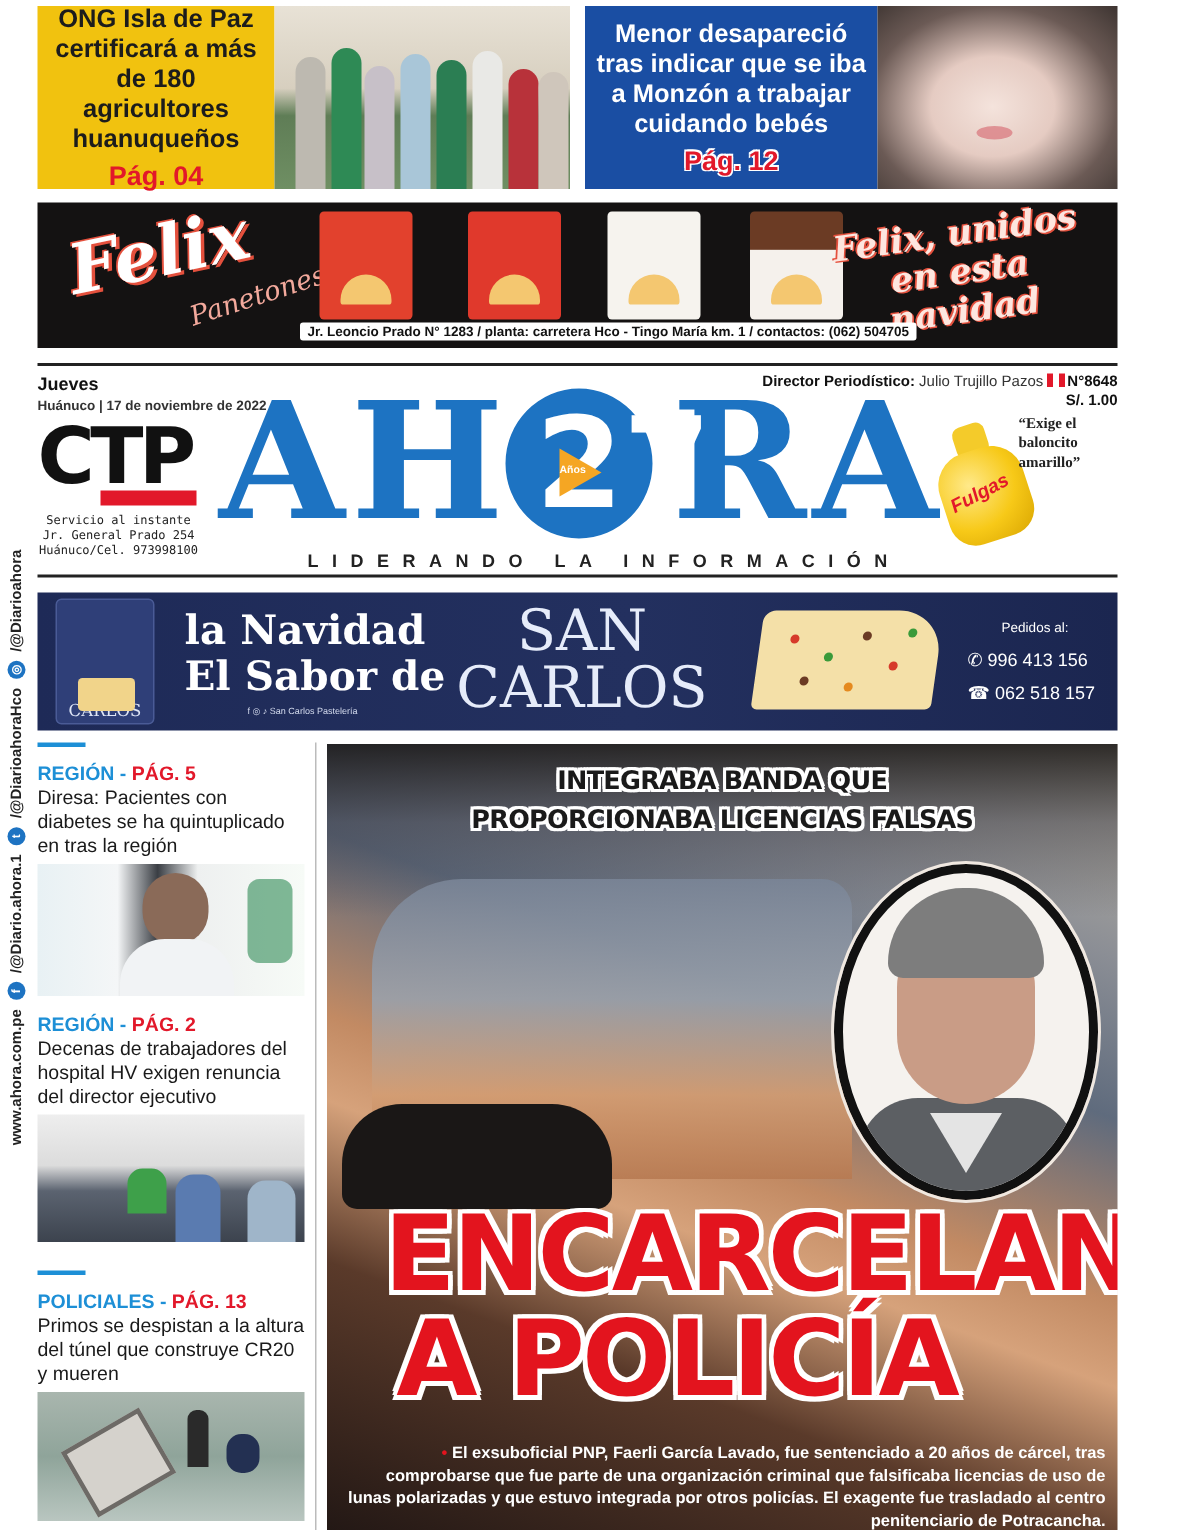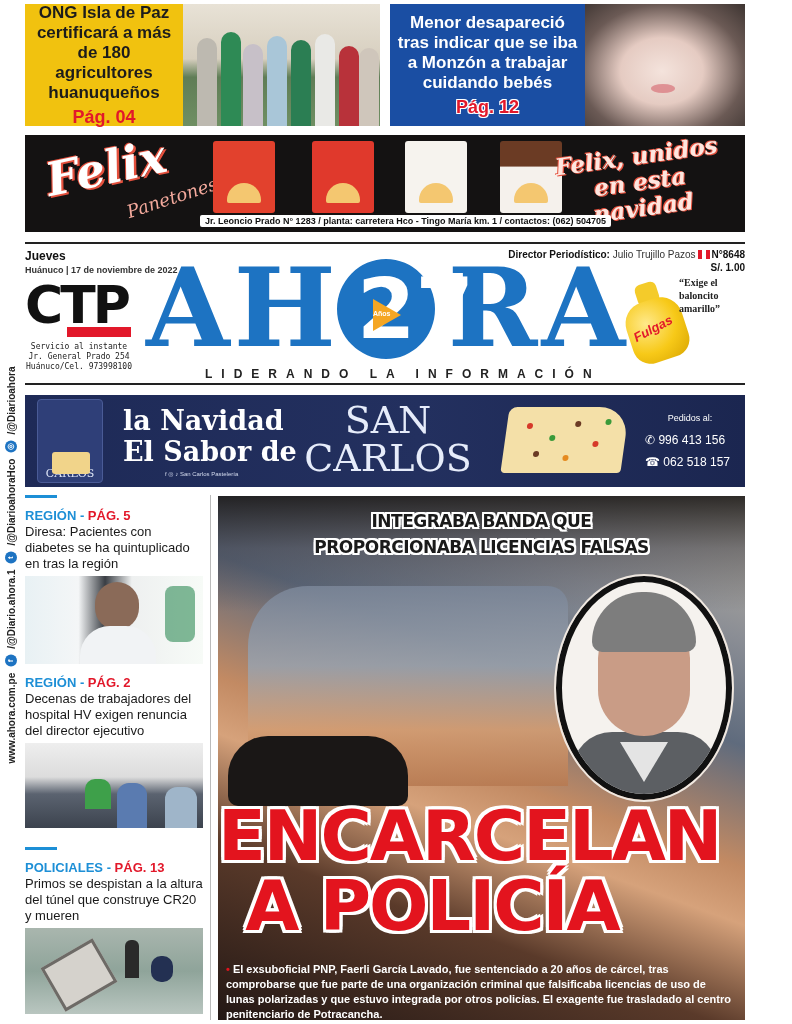--- a/index.html
+++ b/index.html
@@ -93,22 +93,22 @@
   .window-glass { position: absolute; left: 30px; top: 90px; width: 320px; height: 200px; border-radius: 60px 20px 0 0; background: linear-gradient(180deg, #7a8597 0%, #9aa1ab 40%, #d39d73 72%, #b77a52 100%); opacity: .9; }
   .mirror { position: absolute; left: 10px; top: 240px; width: 180px; height: 70px; border-radius: 40px 40px 10px 10px; background: #1a1716; }
   .kicker { position: absolute; left: 0; top: 12px; width: 527px; text-align: center; font-family: "DejaVu Sans", sans-serif; font-weight: bold; font-size: 17px; line-height: 26px; color: #1a1a1a; letter-spacing: -0.5px;
     text-shadow: -2px -2px 0 #fff, 2px -2px 0 #fff, -2px 2px 0 #fff, 2px 2px 0 #fff, 0 2px 0 #fff, 0 -2px 0 #fff, 2px 0 0 #fff, -2px 0 0 #fff; }
   .mugshot { position: absolute; left: 338px; top: 80px; width: 176px; height: 224px; border-radius: 50%; background: #f5f2ee; border: 6px solid #111; outline: 2px solid #f0e8e0; overflow: hidden; }
   .mug-hair { position: absolute; left: 30px; top: 10px; width: 104px; height: 60px; border-radius: 50px 50px 10px 10px; background: #7d7d7d; }
   .mug-face { position: absolute; left: 36px; top: 36px; width: 92px; height: 118px; border-radius: 40px 40px 46px 46px; background: #c99c86; }
   .mug-shirt { position: absolute; left: 10px; top: 150px; width: 146px; height: 80px; border-radius: 40px 40px 0 0; background: #5c5f63; }
   .mug-collar { position: absolute; left: 58px; top: 160px; width: 48px; height: 40px; background: #e4e4e4; clip-path: polygon(0 0, 100% 0, 50% 100%); }
   .headline { position: absolute; left: 0; top: 305px; width: 428px; text-align: center; font-family: "DejaVu Sans", sans-serif; font-weight: bold; font-size: 70px; line-height: 70px; letter-spacing: -2px; color: #e3141e;
-    text-shadow: -3px -3px 0 #fff, 3px -3px 0 #fff, -3px 3px 0 #fff, 3px 3px 0 #fff, 0 3px 0 #fff, 0 -3px 0 #fff, 3px 0 0 #fff, -3px 0 0 #fff; }
-  .summary { position: absolute; left: 8px; top: 466px; width: 511px; text-align: left; font-family: "Liberation Sans", sans-serif; font-weight: bold; font-size: 11px; line-height: 15px; color: #fff; }
+    text-shadow: -3px -3px 0 #fff, 3px -3px 0 #fff, -3px 3px 0 #fff, 3px 3px 0 #fff, 0 3px 0 #fff, 0 -3px 0 #fff, 3px 0 0 #fff, -3px 0 0 #fff; padding-left: 38px; }
+  .summary { position: absolute; left: 8px; top: 466px; width: 511px; text-align: right; font-family: "Liberation Sans", sans-serif; font-weight: bold; font-size: 11px; line-height: 15px; color: #fff; }
   .summary-bullet { color: #e3141e; }
 </style>
 </head>
 <body>
 
 <div class="teaser teaser-left">
   <div class="teaser-text">
     <div class="teaser-headline">ONG Isla de Paz certificará a más de 180 agricultores huanuqueños</div>
     <div class="teaser-page">Pág. 04</div>
   </div>

